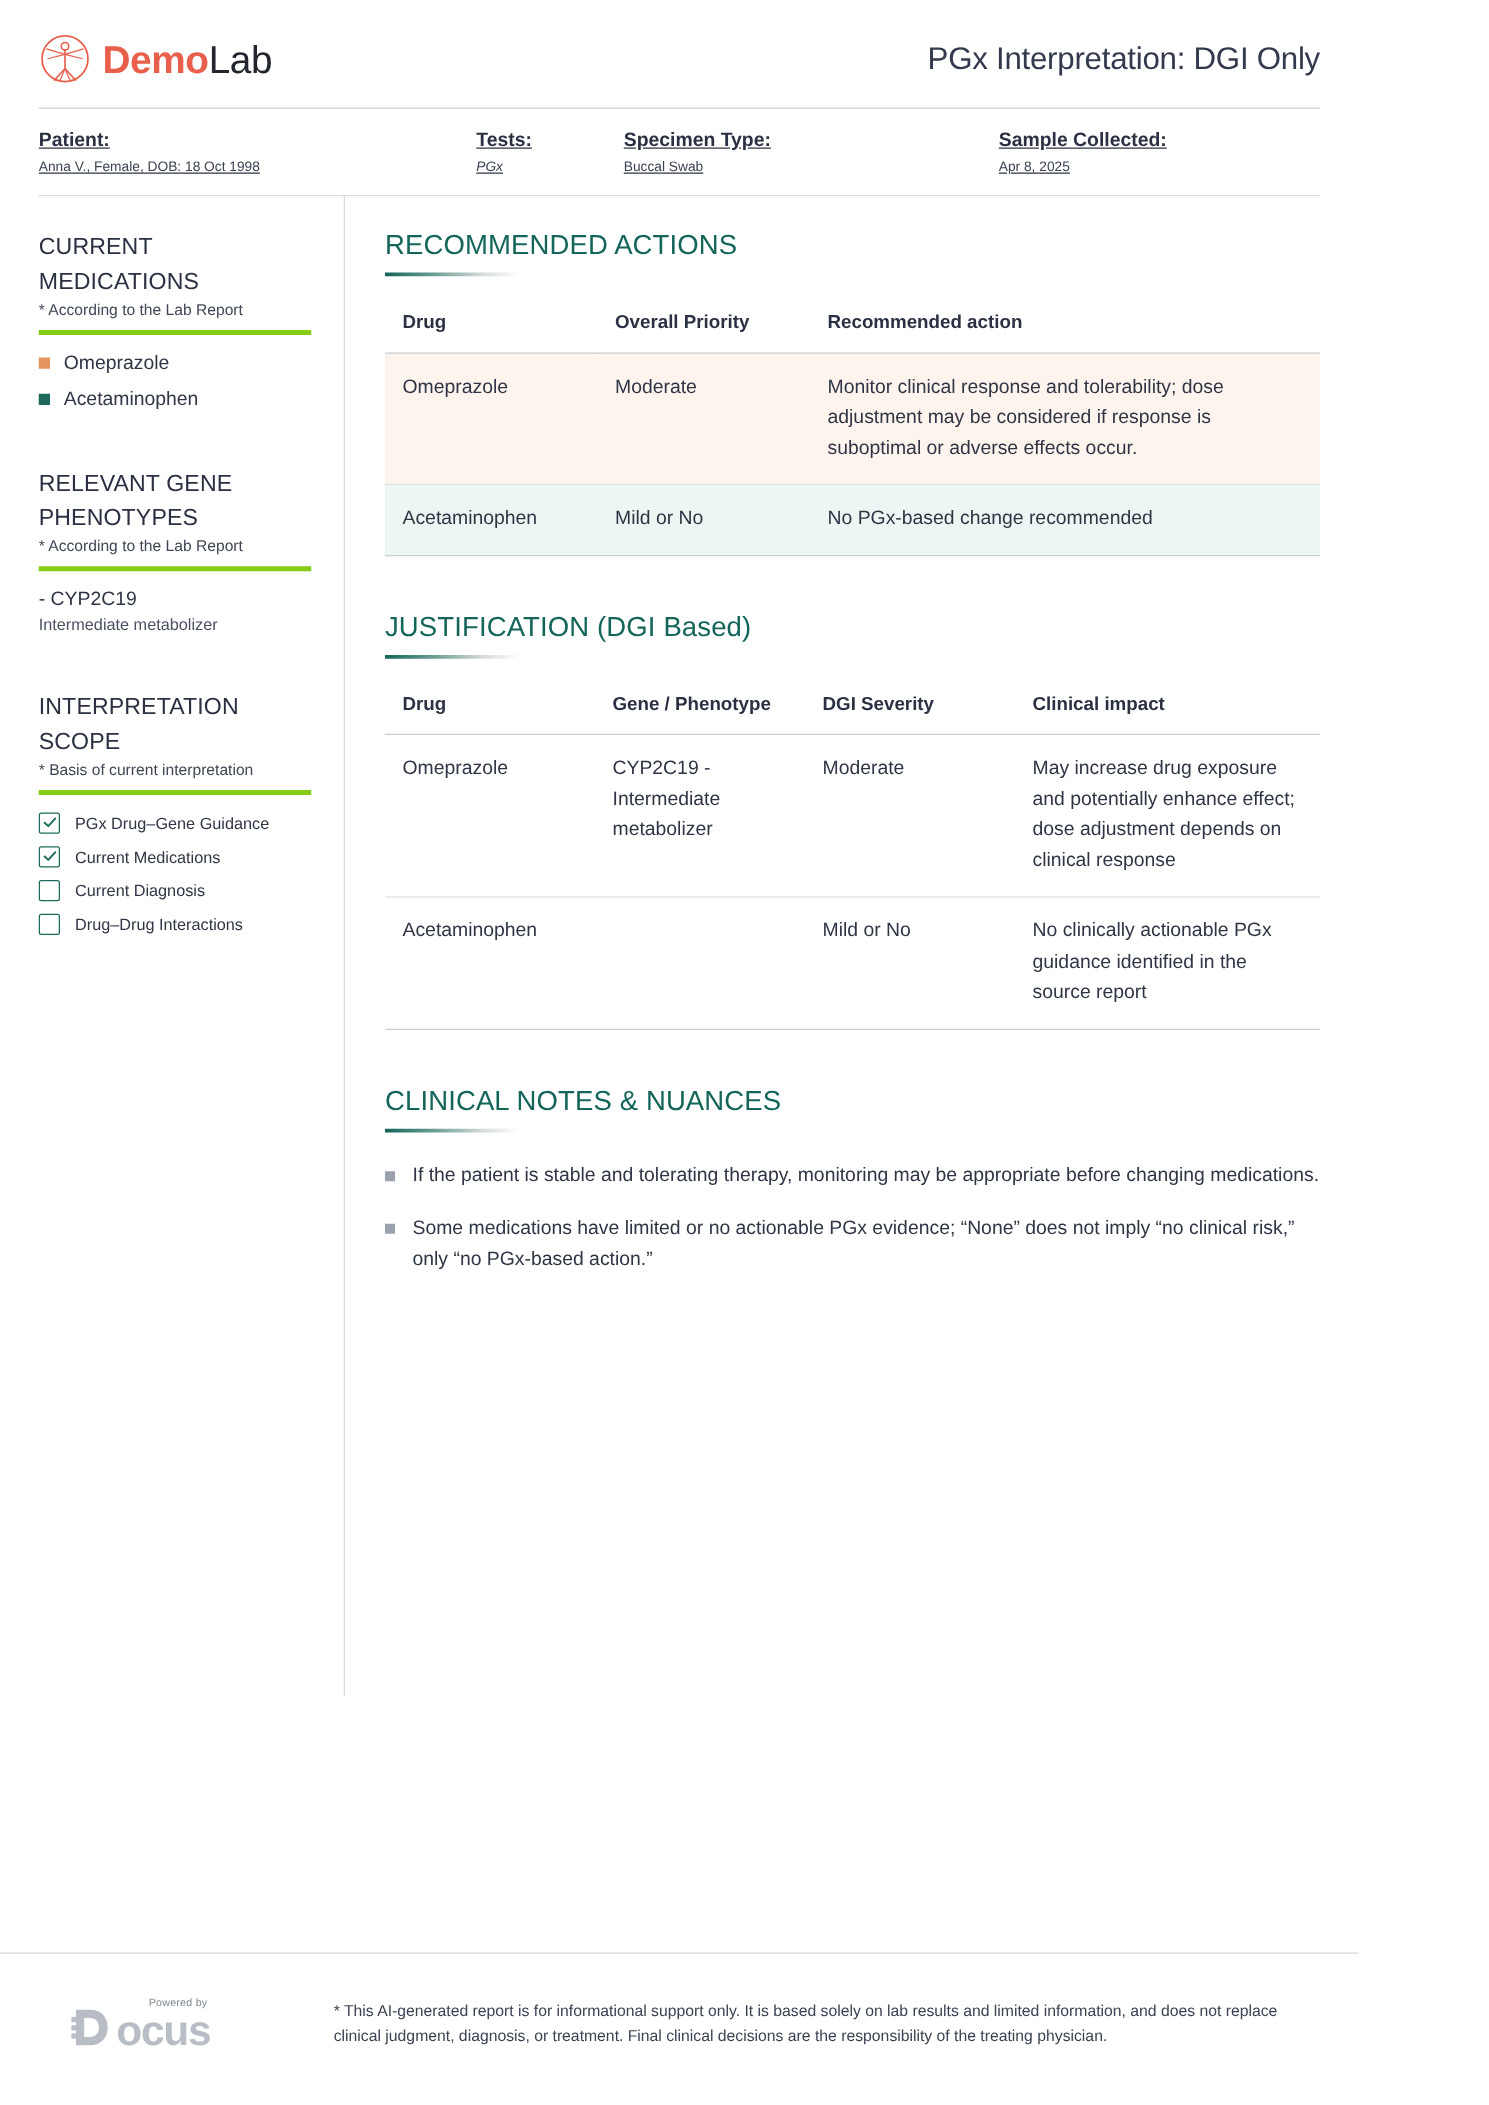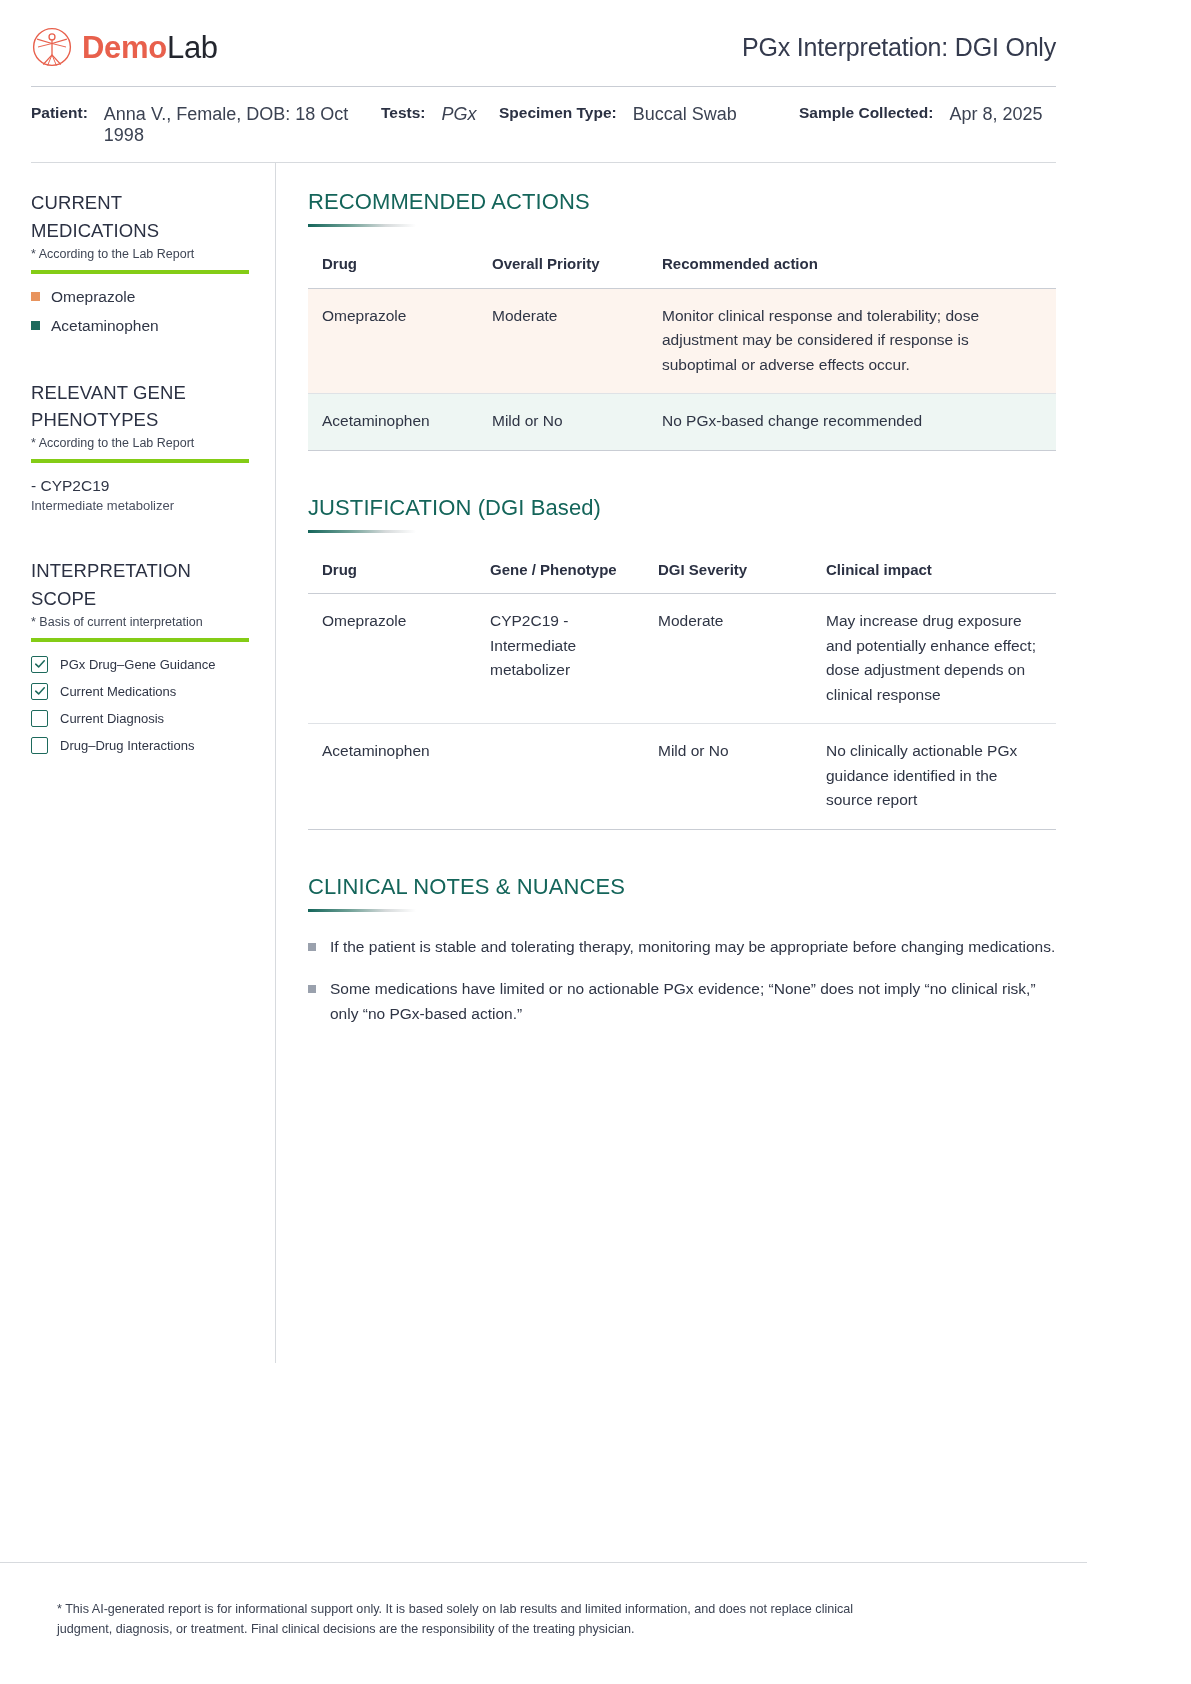--- a/index.html
+++ b/index.html
@@ -44,32 +44,32 @@
     font-weight: 400;
     letter-spacing: -0.2px;
   }
 
   
   .metabar {
     display: flex;
     padding: 17px 0 16px 0;
     border-bottom: 1px solid #d7dade;
   }
-  .meta-col { display: flex; gap: 16px; }
+  .meta-col { display: flex; flex-direction: column; gap: 6px; text-decoration: underline; }
   .meta-col.c1 { width: 350px; }
   .meta-col.c2 { width: 118px; }
   .meta-col.c3 { width: 300px; }
   .meta-col.c4 { width: auto; }
   .meta-label {
     font-size: 15.5px;
     font-weight: 700;
     color: #2b3143;
   }
   .meta-value {
-    font-size: 18px;
+    font-size: 11px;
     font-weight: 400;
     color: #3b4252;
   }
   .meta-value.italic { font-style: italic; }
 
   
   .body-wrap { display: flex; align-items: stretch; }
   .sidebar {
     width: 245px;
     flex: 0 0 245px;
@@ -451,16 +451,31 @@
             <span class="note-bullet"></span>
             <span>Some medications have limited or no actionable PGx evidence; “None” does not imply “no clinical risk,” only “no PGx-based action.”</span>
           </li>
         </ul>
       </section>
 
     </main>
   </div>
 
   <div class="footer">
+    <div class="docus-logo">
+      <div class="powered">Powered by</div>
+      <div class="docus-word">
+        <span>
+          <svg viewBox="0 0 34 36" width="32" height="34" aria-hidden="true">
+            <path d="M4 3 H16 C26 3 31 10 31 18 C31 26 26 33 16 33 H4 Z" fill="#b9bec6"></path>
+            <path d="M11 10 H16 C21 10 23.5 13.5 23.5 18 C23.5 22.5 21 26 16 26 H11 Z" fill="#ffffff"></path>
+            <rect x="0" y="9" width="6" height="4.5" fill="#b9bec6"></rect>
+            <rect x="0" y="16" width="6" height="4.5" fill="#b9bec6"></rect>
+            <rect x="0" y="23" width="6" height="4.5" fill="#b9bec6"></rect>
+          </svg>
+        </span>
+        <span class="docus-text">ocus</span>
+      </div>
+    </div>
     <div class="disclaimer">* This AI-generated report is for informational support only. It is based solely on lab results and limited information, and does not replace clinical judgment, diagnosis, or treatment. Final clinical decisions are the responsibility of the treating physician.</div>
   </div>
 
 </div>
 
 </body></html>

